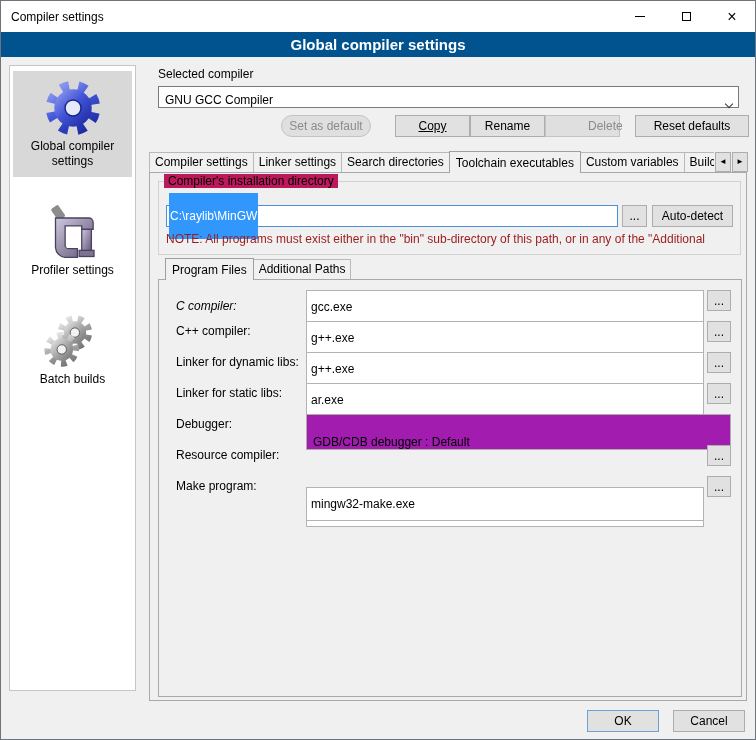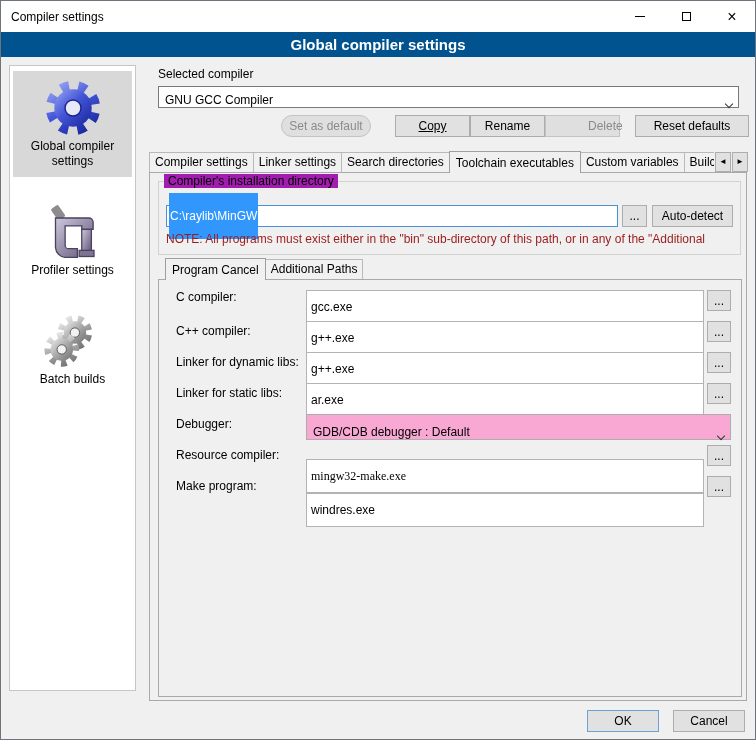--- a/index.html
+++ b/index.html
@@ -35,37 +35,37 @@
        font-size:12px;color:#000;cursor:pointer;padding:0}
   .btn.disabled{color:#8b8b8b;border-color:#c3c3c3;background:#dfdfdf;cursor:default}
   .btn.ok{border-color:#6da1d4}
 
   
   .combo{position:absolute;height:22px;background:#fff;border:1px solid #7a7a7a;display:flex;align-items:flex-end;cursor:default}
   .combo .combo-text{font-size:12px;padding-left:6px;flex:1;white-space:nowrap;overflow:hidden}
   .combo .chev-wrap{width:18px;display:flex;align-items:center;justify-content:center}
   .chev{display:block;width:6px;height:6px;border-right:1.5px solid #333;border-bottom:1.5px solid #333;
         transform:rotate(45deg);margin-top:-3px}
-  .combo.gray{background:#f9a8d4;border-color:#adadad;height:26px}
+  .combo.gray{background:#a21caf;border-color:#adadad;height:36px}
 
   
   .tabstrip{position:absolute;left:148px;top:150px;width:565px;height:22px;display:flex;align-items:flex-end;overflow:hidden}
   .tab{flex:0 0 auto;height:20px;line-height:19px;padding:0 5px;font-size:12px;background:#f1f1f1;
        border:1px solid #b9b9b9;border-bottom:none;margin-bottom:1px;cursor:pointer;white-space:nowrap}
   .tab + .tab{margin-left:-1px}
   .tab.active{height:22px;line-height:22px;margin-bottom:0;background:#f0f0f0;border-color:#9f9f9f;
               position:relative;z-index:3;padding:0 6px}
   .tab-arrow{position:absolute;top:151px;width:16px;height:20px;font-size:8px;line-height:18px;text-align:center}
 
   
   .main-panel{position:absolute;left:148px;top:171px;width:598px;height:529px;border:1px solid #a9a9a9;background:#f0f0f0;z-index:1}
 
   
   .groupbox{position:absolute;left:157px;top:180px;width:583px;height:74px;border:1px solid #d2d2d2;z-index:2}
-  .group-legend{position:absolute;left:163px;top:173px;background:#a21caf;padding:0 4px;font-size:12px;z-index:3}
+  .group-legend{position:absolute;left:163px;top:173px;background:#be185d;padding:0 4px;font-size:12px;z-index:3}
 
   
   .pathbox{position:absolute;left:165px;top:204px;width:452px;height:22px;background:#fff;border:1px solid #4a90d9;
            display:flex;align-items:center;padding-left:2px;cursor:text;z-index:3}
   .pathbox .sel{background:#3297fd;color:#fff;font-size:12px;padding:16px 1px}
 
   .note{position:absolute;left:165px;top:231px;width:574px;font-size:12px;color:#9b1c1c;
         white-space:nowrap;overflow:hidden;z-index:3}
 
   
@@ -206,28 +206,28 @@
 
   <div class="pathbox">
     <span class="sel">C:\raylib\MinGW</span>
   </div>
   <button class="btn" style="left:621px;top:204px;width:25px;z-index:3">...</button>
   <button class="btn" style="left:651px;top:204px;width:81px;z-index:3">Auto-detect</button>
 
   <div class="note">NOTE: All programs must exist either in the "bin" sub-directory of this path, or in any of the "Additional</div>
 
   <div class="tabstrip inner" id="inner-tabs">
-      <div class="tab active">Program Cancel</div>
+      <div class="tab active">Program Files</div>
       <div class="tab">Additional Paths</div>
     </div>
   <div class="inner-panel"></div>
 
   <button class="btn ok footer-btn" style="left:586px">OK</button>
   <button class="btn footer-btn" style="left:672px">Cancel</button>
-<div class="row-label" style="top: 286px;">C compiler:</div>
+<div class="row-label" style="top: 295px; font-style: italic;">C compiler:</div>
     <input class="field" value="gcc.exe" style="top: 289px;">
     <button class="btn browse" style="top: 289px;">...</button>
     <div class="row-label" style="top: 320px;">C++ compiler:</div>
     <input class="field" value="g++.exe" style="top: 320px;">
     <button class="btn browse" style="top: 320px;">...</button>
     <div class="row-label" style="top: 351px;">Linker for dynamic libs:</div>
     <input class="field" value="g++.exe" style="top: 351px;">
     <button class="btn browse" style="top: 351px;">...</button>
     <div class="row-label" style="top: 382px;">Linker for static libs:</div>
     <input class="field" value="ar.exe" style="top: 382px;">
@@ -236,15 +236,15 @@
     <div class="combo gray row-combo" style="top: 413px;">
       <span class="combo-text">GDB/CDB debugger : Default</span>
       <span class="chev-wrap">
         <span class="chev"></span>
       </span>
     </div>
     <div class="row-label" style="top: 444px;">Resource compiler:</div>
     <input class="field" value="windres.exe" style="top: 444px; margin-top: 48px;">
     <button class="btn browse" style="top: 444px;">...</button>
     <div class="row-label" style="top: 475px;">Make program:</div>
-    <input class="field" value="mingw32-make.exe" style="top: 458px; font-family: Liberation Serif, serif;">
+    <input class="field" value="mingw32-make.exe" style="top: 486px;">
     <button class="btn browse" style="top: 475px;">...</button>
   </div>
 
 </body></html>

